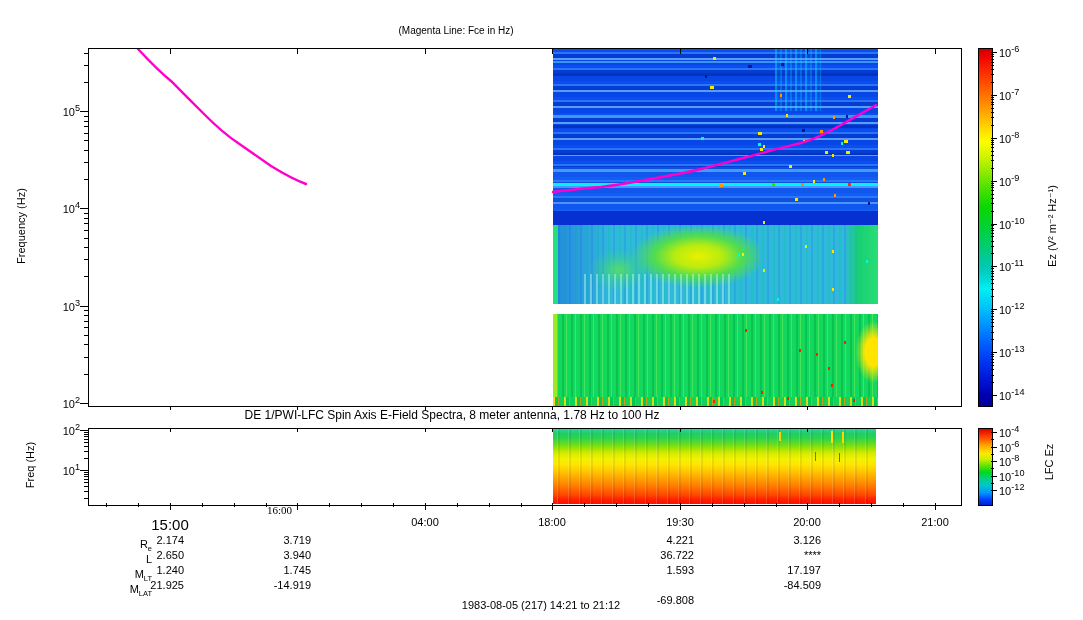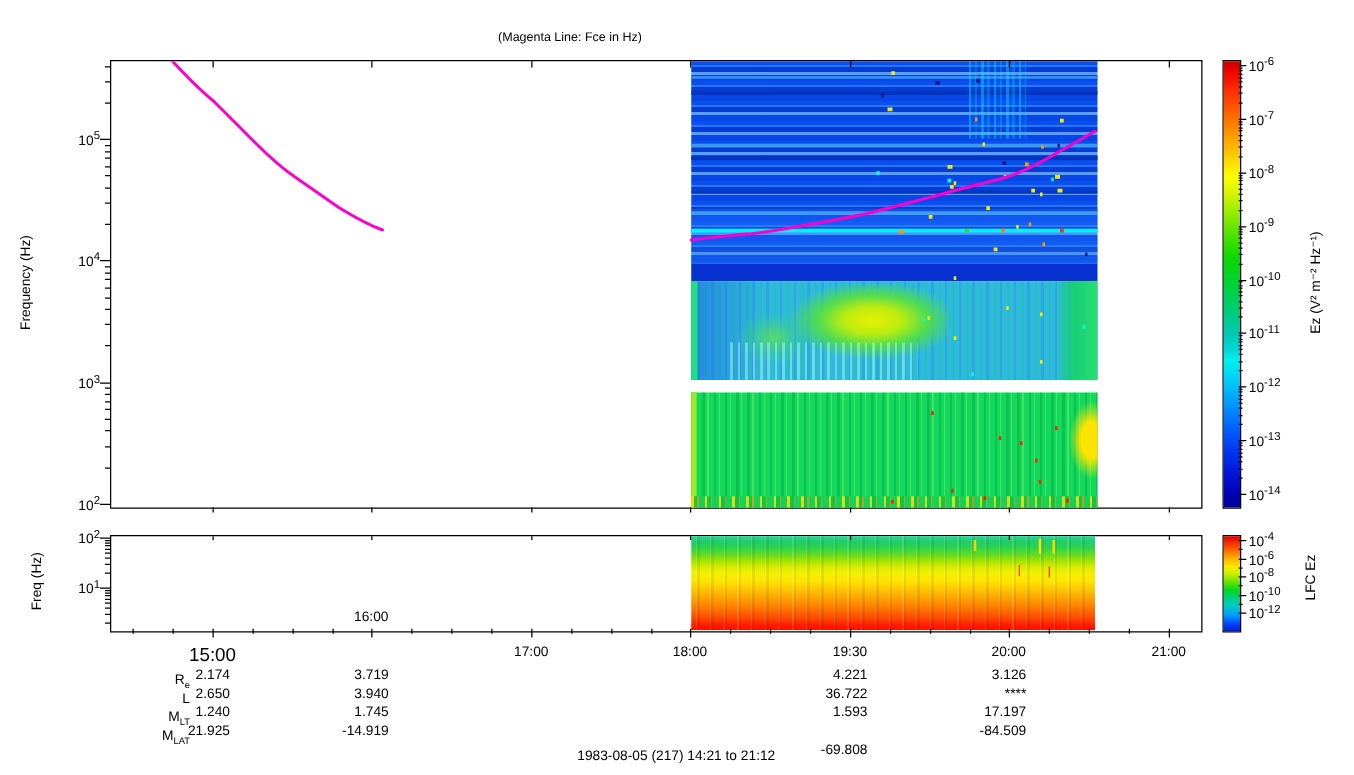--- a/index.html
+++ b/index.html
@@ -145,20 +145,21 @@
   <div class="frame" style="left:978px;top:48px;width:13px;height:357px;">
     <div class="layer" style="left:0;top:0;width:13px;height:357px;background:linear-gradient(180deg,
       #c80000 0%, #f00000 2%, #ff3c00 8%, #ff7e00 14%, #ffb400 19%, #ffe100 23%, #fdfd00 26%,
       #d2f400 30%, #96ec00 34%, #4ce200 39%, #0cd800 44%, #00d235 50%, #00cc7a 56%, #00c8b4 61%,
       #00dcdc 65%, #00f0f0 67%, #00c8fa 72%, #0096ff 77%, #0064ff 82%, #0032f0 88%, #0014d2 93%,
       #0000b4 97%, #000096 100%);"></div>
   </div>
   <div class="vlabel" style="left:943px;top:219px;">Ez (V² m⁻² Hz⁻¹)</div>
   <div class="vlabel" style="left:-88px;top:219px;">Frequency (Hz)</div>
 
+  <div class="title" style="left:452px;top:408px;">DE 1/PWI-LFC  Spin Axis E-Field Spectra, 8 meter antenna, 1.78 Hz to 100 Hz</div>
 
   <div class="frame" style="left:88px;top:428px;width:872px;height:76px;">
     <div class="layer" style="left:464px;top:0;width:323px;height:75px;background:linear-gradient(180deg,
       #28d898 0%, #22cc66 6%, #2ad44e 12%, #66dc20 20%, #a8e400 27%, #d8ec00 33%, #f4f000 40%,
       #ffe400 48%, #ffc800 56%, #ffaa00 64%, #ff8c00 72%, #ff6a00 80%, #ff4600 88%, #ff2000 94%, #ff0e00 100%);"></div>
     <div class="layer" style="left:464px;top:0;width:323px;height:75px;
       background:repeating-linear-gradient(90deg, rgba(0,0,0,0) 0 4px, rgba(255,255,255,0.14) 4px 5px, rgba(0,0,0,0.07) 5px 7px, rgba(0,0,0,0) 7px 11px);"></div>
     <div class="layer" style="left:742px;top:2px;width:2px;height:12px;background:#ffe000;"></div>
     <div class="layer" style="left:753px;top:3px;width:2px;height:11px;background:#ffd800;"></div>
     <div class="layer" style="left:690px;top:3px;width:2px;height:9px;background:#ffd000;"></div>
@@ -174,26 +175,26 @@
   <div class="vlabel" style="left:940px;top:455px;">LFC Ez</div>
   <div class="vlabel" style="left:-79px;top:458px;">Freq (Hz)</div>
 
   <div id="gen" class="abs" style="left:0;top:0;width:1083px;height:620px;">
       <div style="left: 170px; top: 503px; width: 1px; height: 7px; background: rgb(0, 0, 0); position: absolute;"></div>
       <div style="left: 140px; top: 516px; width: 60px; font-size: 15px; text-align: center; position: absolute;">15:00</div>
       <div style="left: 170px; top: 49px; width: 1px; height: 5px; background: rgb(0, 0, 0); position: absolute;"></div>
       <div style="left: 170px; top: 406px; width: 1px; height: 4px; background: rgb(0, 0, 0); position: absolute;"></div>
       <div style="left: 170px; top: 429px; width: 1px; height: 3px; background: rgb(0, 0, 0); position: absolute;"></div>
       <div style="left: 297px; top: 503px; width: 1px; height: 7px; background: rgb(0, 0, 0); position: absolute;"></div>
-      <div style="left: 267px; top: 488px; width: 60px; font-size: 11px; text-align: center; position: absolute;">16:00</div>
+      <div style="left: 267px; top: 504px; width: 60px; font-size: 11px; text-align: left; position: absolute; font-family: Liberation Serif, serif;">16:00</div>
       <div style="left: 297px; top: 49px; width: 1px; height: 5px; background: rgb(0, 0, 0); position: absolute;"></div>
       <div style="left: 297px; top: 406px; width: 1px; height: 4px; background: rgb(0, 0, 0); position: absolute;"></div>
       <div style="left: 297px; top: 429px; width: 1px; height: 3px; background: rgb(0, 0, 0); position: absolute;"></div>
       <div style="left: 425px; top: 503px; width: 1px; height: 7px; background: rgb(0, 0, 0); position: absolute;"></div>
-      <div style="left: 395px; top: 516px; width: 60px; font-size: 11px; text-align: center; position: absolute;">17:00</div>
+      <div style="left: 395px; top: 516px; width: 60px; font-size: 11px; text-align: center; position: absolute;">04:00</div>
       <div style="left: 425px; top: 49px; width: 1px; height: 5px; background: rgb(0, 0, 0); position: absolute;"></div>
       <div style="left: 425px; top: 406px; width: 1px; height: 4px; background: rgb(0, 0, 0); position: absolute;"></div>
       <div style="left: 425px; top: 429px; width: 1px; height: 3px; background: rgb(0, 0, 0); position: absolute;"></div>
       <div style="left: 552px; top: 503px; width: 1px; height: 7px; background: rgb(0, 0, 0); position: absolute;"></div>
       <div style="left: 522px; top: 516px; width: 60px; font-size: 11px; text-align: center; position: absolute;">18:00</div>
       <div style="left: 552px; top: 49px; width: 1px; height: 5px; background: rgb(0, 0, 0); position: absolute;"></div>
       <div style="left: 552px; top: 406px; width: 1px; height: 4px; background: rgb(0, 0, 0); position: absolute;"></div>
       <div style="left: 552px; top: 429px; width: 1px; height: 3px; background: rgb(0, 0, 0); position: absolute;"></div>
       <div style="left: 680px; top: 503px; width: 1px; height: 7px; background: rgb(0, 0, 0); position: absolute;"></div>
       <div style="left: 650px; top: 516px; width: 60px; font-size: 11px; text-align: center; position: absolute;">19:30</div>

